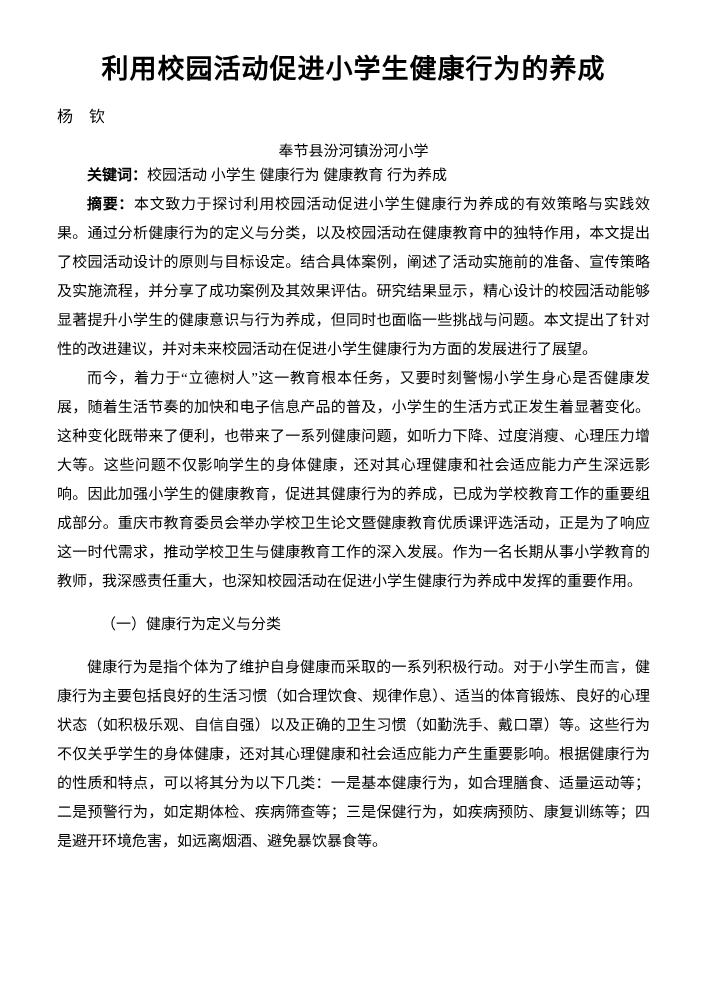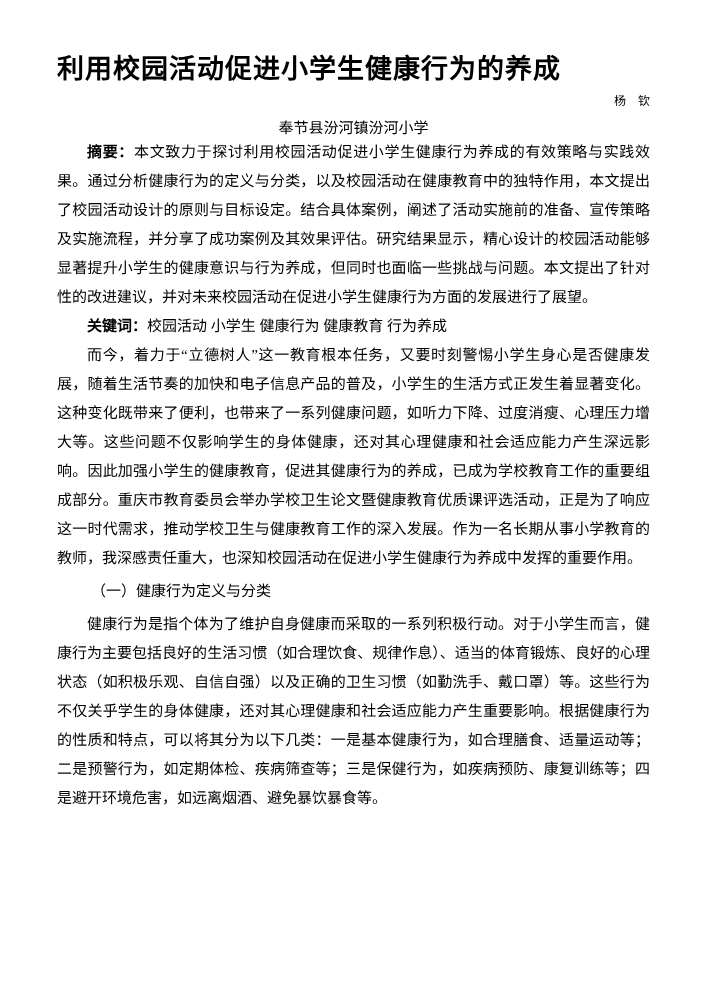--- a/index.html
+++ b/index.html
@@ -18,34 +18,35 @@
     box-sizing: border-box;
     width: 707px;
     height: 999px;
     padding: 52px 57px 30px 57px;
     background: #ffffff;
   }
   .doc-title {
     font-size: 27px;
     line-height: 34px;
     font-weight: 700;
+    text-align: center;
     margin: 0;
     letter-spacing: 1px;
   }
   .doc-author {
-    font-size: 12px;
+    font-size: 16px;
     line-height: 20px;
-    text-align: right;
-    margin-top: 5px;
+    text-align: left;
+    margin-top: 21px;
   }
   .doc-affiliation {
     font-size: 15px;
     line-height: 19px;
     text-align: center;
-    margin-top: 8px;
+    margin-top: 15px;
   }
   p.body-par {
     font-size: 15px;
     line-height: 29px;
     text-align: justify;
     text-indent: 2em;
     margin: 0;
   }
   .abstract-par {
     margin-top: 5px;
@@ -73,38 +74,38 @@
     margin-bottom: 9px;
   }
   .intro-par {
     margin-top: 7px;
     font-family: Liberation Serif, serif;
   }
   .subsection-heading {
     font-size: 15px;
     line-height: 29px;
     text-indent: 2em;
-    margin: 4px;
+    margin: 14px;
     font-weight: 400;
   }
 </style>
 </head>
 <body>
 
 <div class="page">
 
   <h1 class="doc-title">利用校园活动促进小学生健康行为的养成</h1>
 
   <div class="doc-author">杨　钦</div>
 
   <div class="doc-affiliation">奉节县汾河镇汾河小学</div>
 
+  <p class="body-par keywords-par"><span class="bold-label">关键词：</span><span>校园活动 小学生 健康行为 健康教育 行为养成</span></p>
+
   <p class="body-par abstract-par"><span class="bold-label">摘要：</span><span>本文致力于探讨利用校园活动促进小学生健康行为养成的有效策略与实践效果。通过分析健康行为的定义与分类，以及校园活动在健康教育中的独特作用，本文提出了校园活动设计的原则与目标设定。结合具体案例，阐述了活动实施前的准备、宣传策略及实施流程，并分享了成功案例及其效果评估。研究结果显示，精心设计的校园活动能够显著提升小学生的健康意识与行为养成，但同时也面临一些挑战与问题。本文提出了针对性的改进建议，并对未来校园活动在促进小学生健康行为方面的发展进行了展望。</span></p>
-
-  <p class="body-par keywords-par"><span class="bold-label">关键词：</span><span>校园活动 小学生 健康行为 健康教育 行为养成</span></p>
 
 
   <p class="body-par intro-par">而今，着力于“立德树人”这一教育根本任务，又要时刻警惕小学生身心是否健康发展，随着生活节奏的加快和电子信息产品的普及，小学生的生活方式正发生着显著变化。这种变化既带来了便利，也带来了一系列健康问题，如听力下降、过度消瘦、心理压力增大等。这些问题不仅影响学生的身体健康，还对其心理健康和社会适应能力产生深远影响。因此加强小学生的健康教育，促进其健康行为的养成，已成为学校教育工作的重要组成部分。重庆市教育委员会举办学校卫生论文暨健康教育优质课评选活动，正是为了响应这一时代需求，推动学校卫生与健康教育工作的深入发展。作为一名长期从事小学教育的教师，我深感责任重大，也深知校园活动在促进小学生健康行为养成中发挥的重要作用。</p>
 
 
   <p class="subsection-heading">（一）健康行为定义与分类</p>
 
   <p class="body-par">健康行为是指个体为了维护自身健康而采取的一系列积极行动。对于小学生而言，健康行为主要包括良好的生活习惯（如合理饮食、规律作息）、适当的体育锻炼、良好的心理状态（如积极乐观、自信自强）以及正确的卫生习惯（如勤洗手、戴口罩）等。这些行为不仅关乎学生的身体健康，还对其心理健康和社会适应能力产生重要影响。根据健康行为的性质和特点，可以将其分为以下几类：一是基本健康行为，如合理膳食、适量运动等；二是预警行为，如定期体检、疾病筛查等；三是保健行为，如疾病预防、康复训练等；四是避开环境危害，如远离烟酒、避免暴饮暴食等。</p>
 
 </div>

